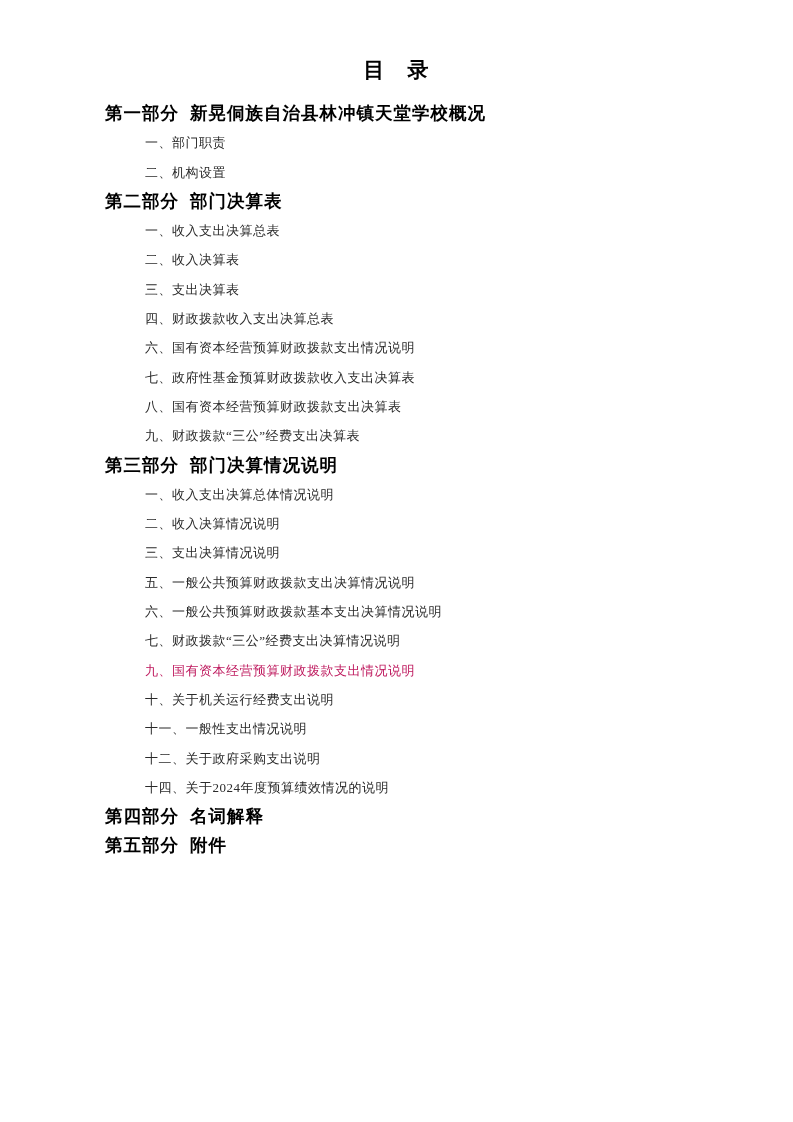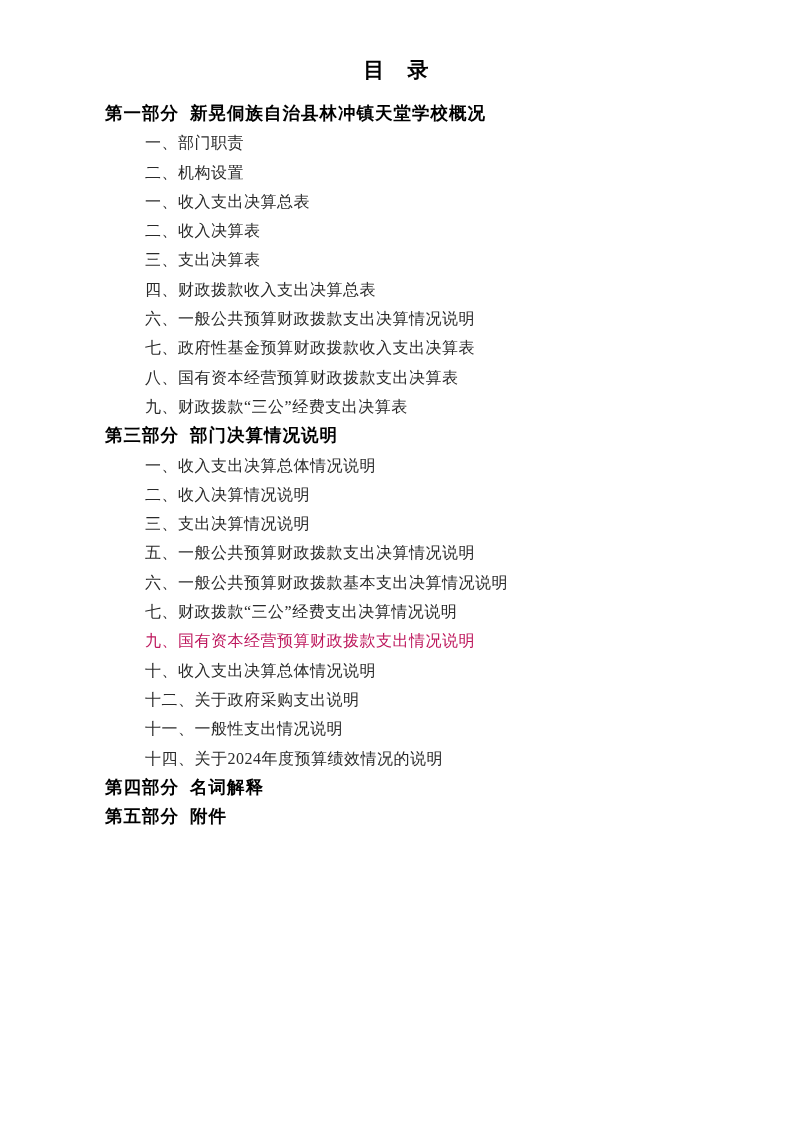--- a/index.html
+++ b/index.html
@@ -38,21 +38,21 @@
     color: #000000;
     letter-spacing: 1px;
     white-space: nowrap;
   }
   .sec-label {
     margin-right: 11px;
   }
   .toc-item {
     padding-left: 40px;
     font-family: "Liberation Serif", serif;
-    font-size: 16px;
+    font-size: 13px;
     line-height: 29.3px;
     color: #2a2a2a;
     letter-spacing: 0.5px;
     white-space: nowrap;
   }
   .toc-item.muted {
     color: #be185d;
   }
   .footer {
     position: absolute;
@@ -69,38 +69,39 @@
 </head>
 <body>
 
 <div class="page">
   <h1 class="doc-title">目　录</h1>
 
   <div class="toc">
       <div class="section-header"><span class="sec-label">第一部分</span><span class="sec-title">新晃侗族自治县林冲镇天堂学校概况</span></div>
       <div class="toc-item">一、部门职责</div>
       <div class="toc-item">二、机构设置</div>
+      <div class="section-header"><span class="sec-label">第二部分</span><span class="sec-title">部门决算表</span></div>
       <div class="toc-item">一、收入支出决算总表</div>
       <div class="toc-item">二、收入决算表</div>
       <div class="toc-item">三、支出决算表</div>
       <div class="toc-item">四、财政拨款收入支出决算总表</div>
-      <div class="toc-item">六、一般公共预算财政拨款支出决算情况说明</div>
+      <div class="toc-item">六、国有资本经营预算财政拨款支出情况说明</div>
       <div class="toc-item">七、政府性基金预算财政拨款收入支出决算表</div>
       <div class="toc-item">八、国有资本经营预算财政拨款支出决算表</div>
       <div class="toc-item">九、财政拨款“三公”经费支出决算表</div>
       <div class="section-header"><span class="sec-label">第三部分</span><span class="sec-title">部门决算情况说明</span></div>
       <div class="toc-item">一、收入支出决算总体情况说明</div>
       <div class="toc-item">二、收入决算情况说明</div>
       <div class="toc-item">三、支出决算情况说明</div>
       <div class="toc-item">五、一般公共预算财政拨款支出决算情况说明</div>
       <div class="toc-item">六、一般公共预算财政拨款基本支出决算情况说明</div>
       <div class="toc-item">七、财政拨款“三公”经费支出决算情况说明</div>
       <div class="toc-item muted">九、国有资本经营预算财政拨款支出情况说明</div>
-      <div class="toc-item">十、收入支出决算总体情况说明</div>
+      <div class="toc-item">十、关于机关运行经费支出说明</div>
+      <div class="toc-item">十一、一般性支出情况说明</div>
       <div class="toc-item">十二、关于政府采购支出说明</div>
-      <div class="toc-item">十一、一般性支出情况说明</div>
       <div class="toc-item">十四、关于2024年度预算绩效情况的说明</div>
       <div class="section-header"><span class="sec-label">第四部分</span><span class="sec-title">名词解释</span></div>
       <div class="section-header"><span class="sec-label">第五部分</span><span class="sec-title">附件</span></div>
     </div>
 
   <div class="footer">- 2 -</div>
 </div>
 
 </body></html>

